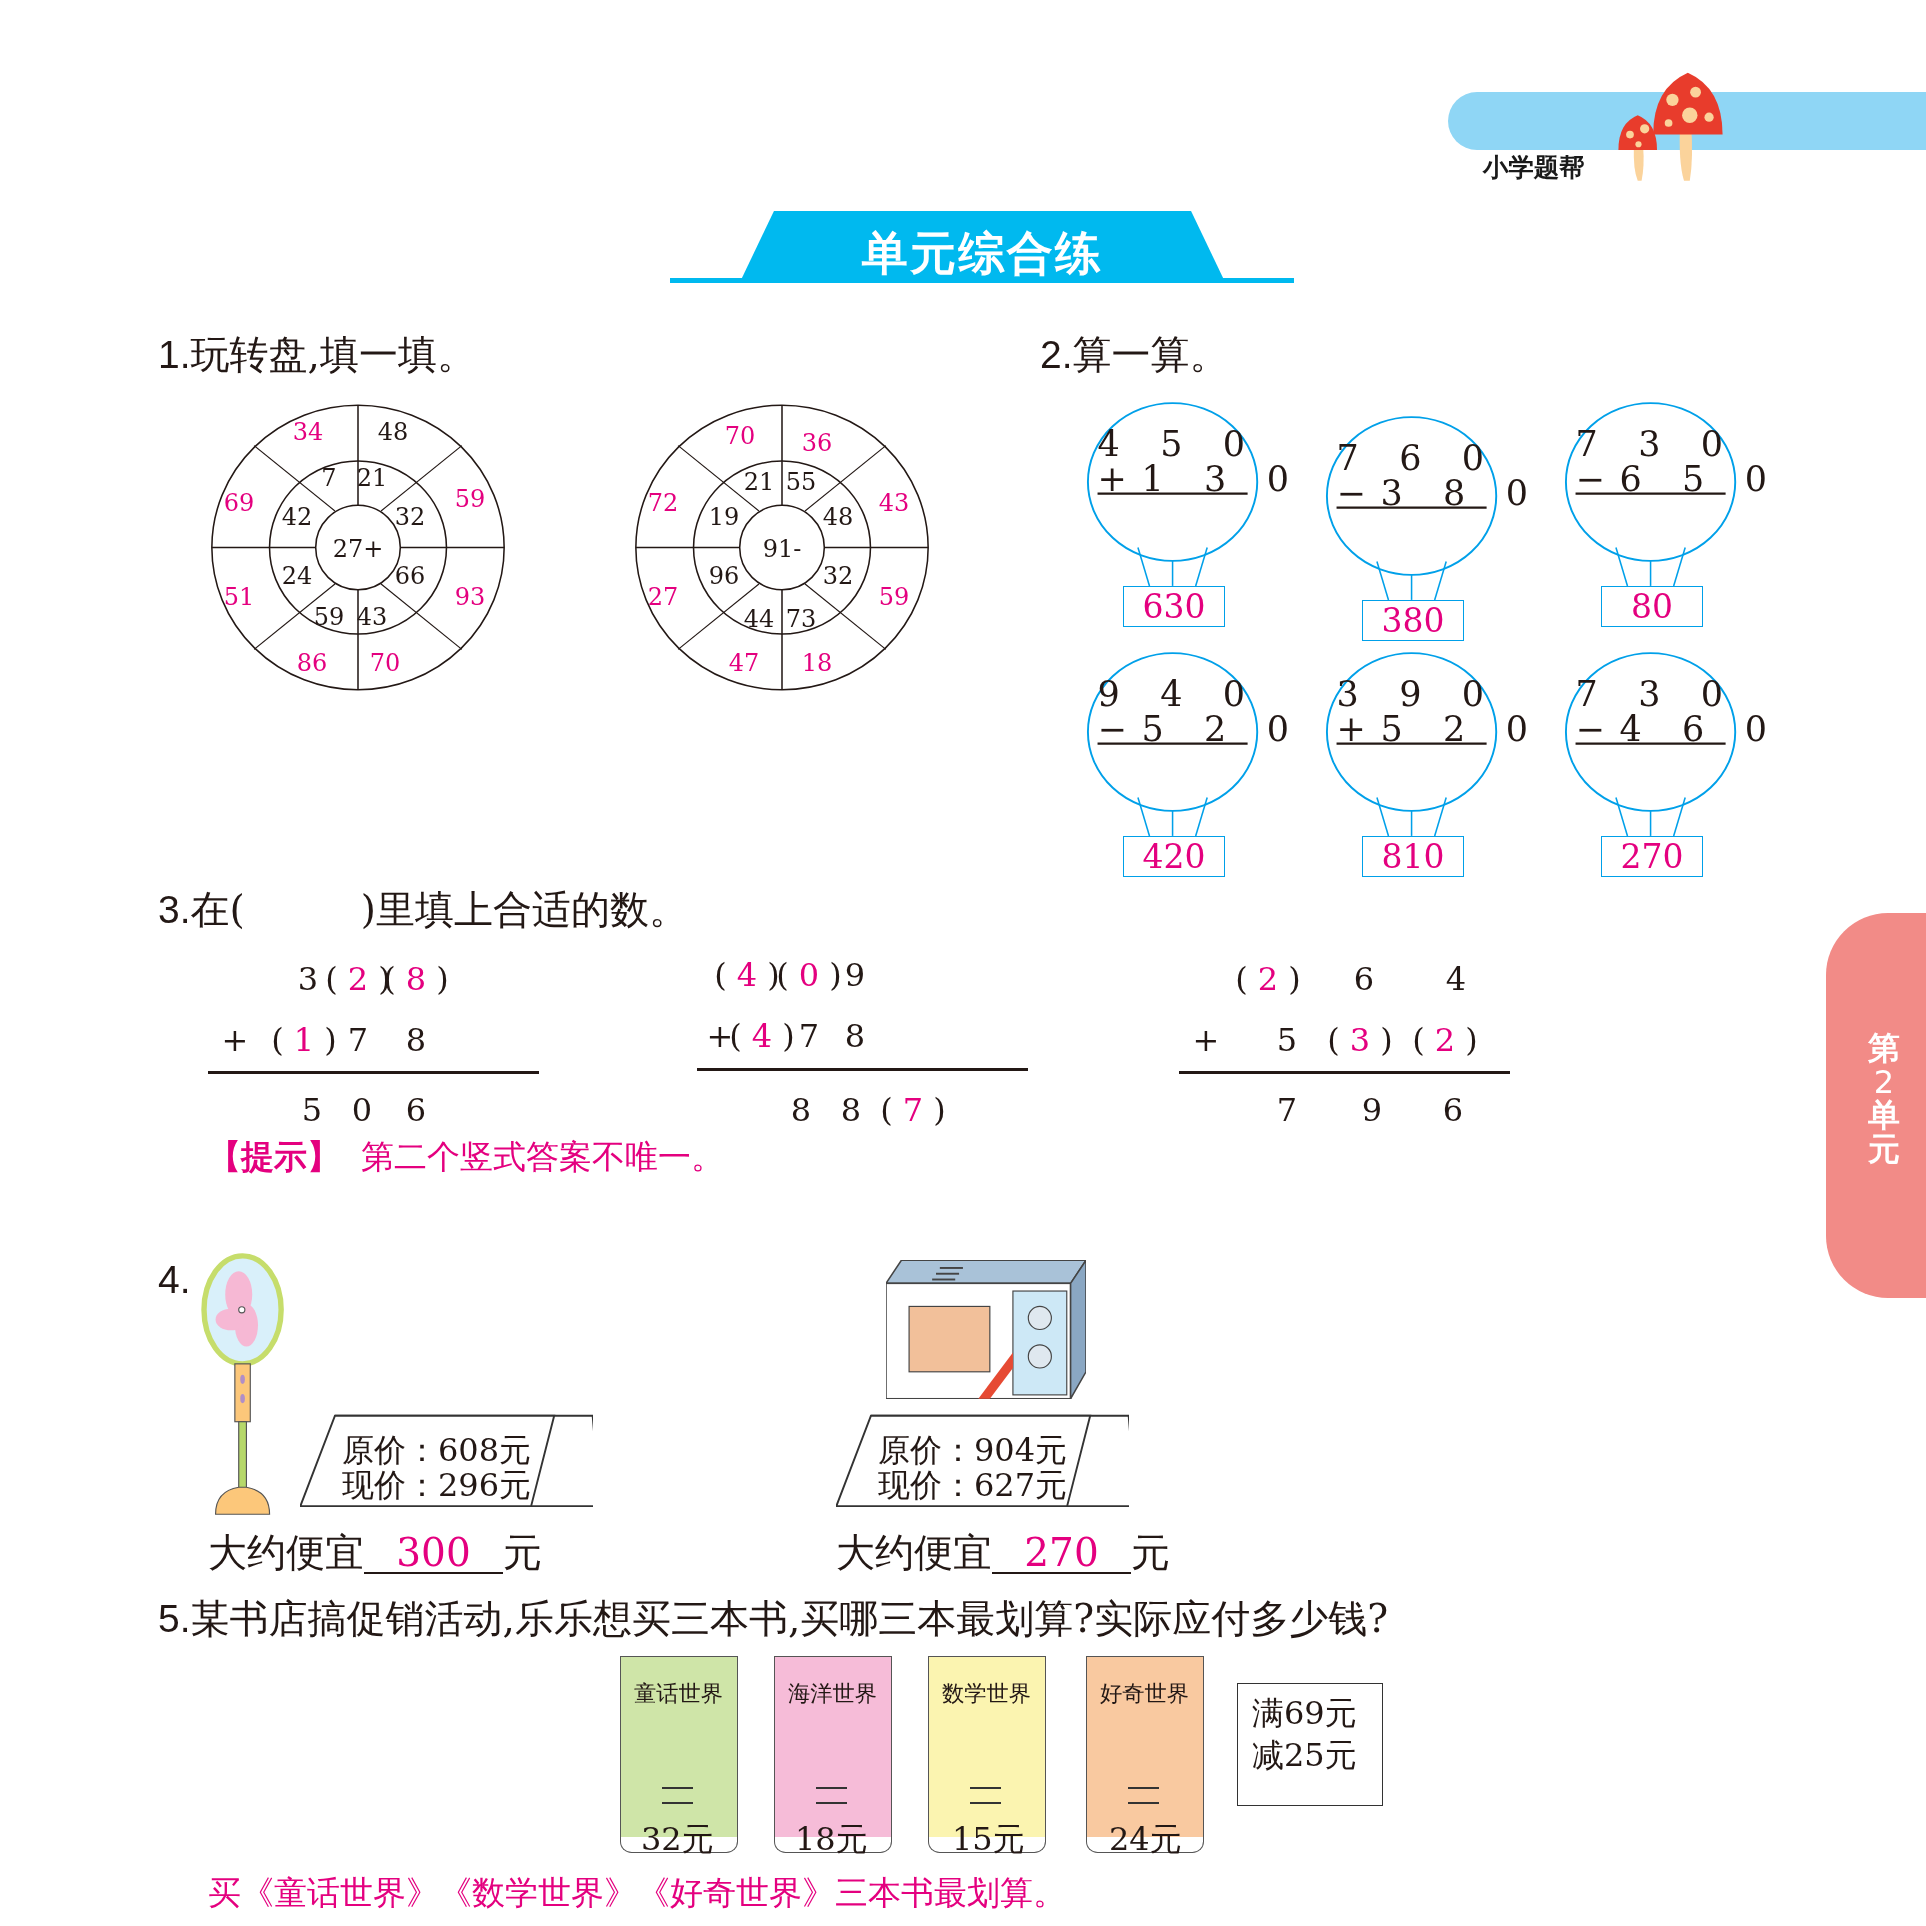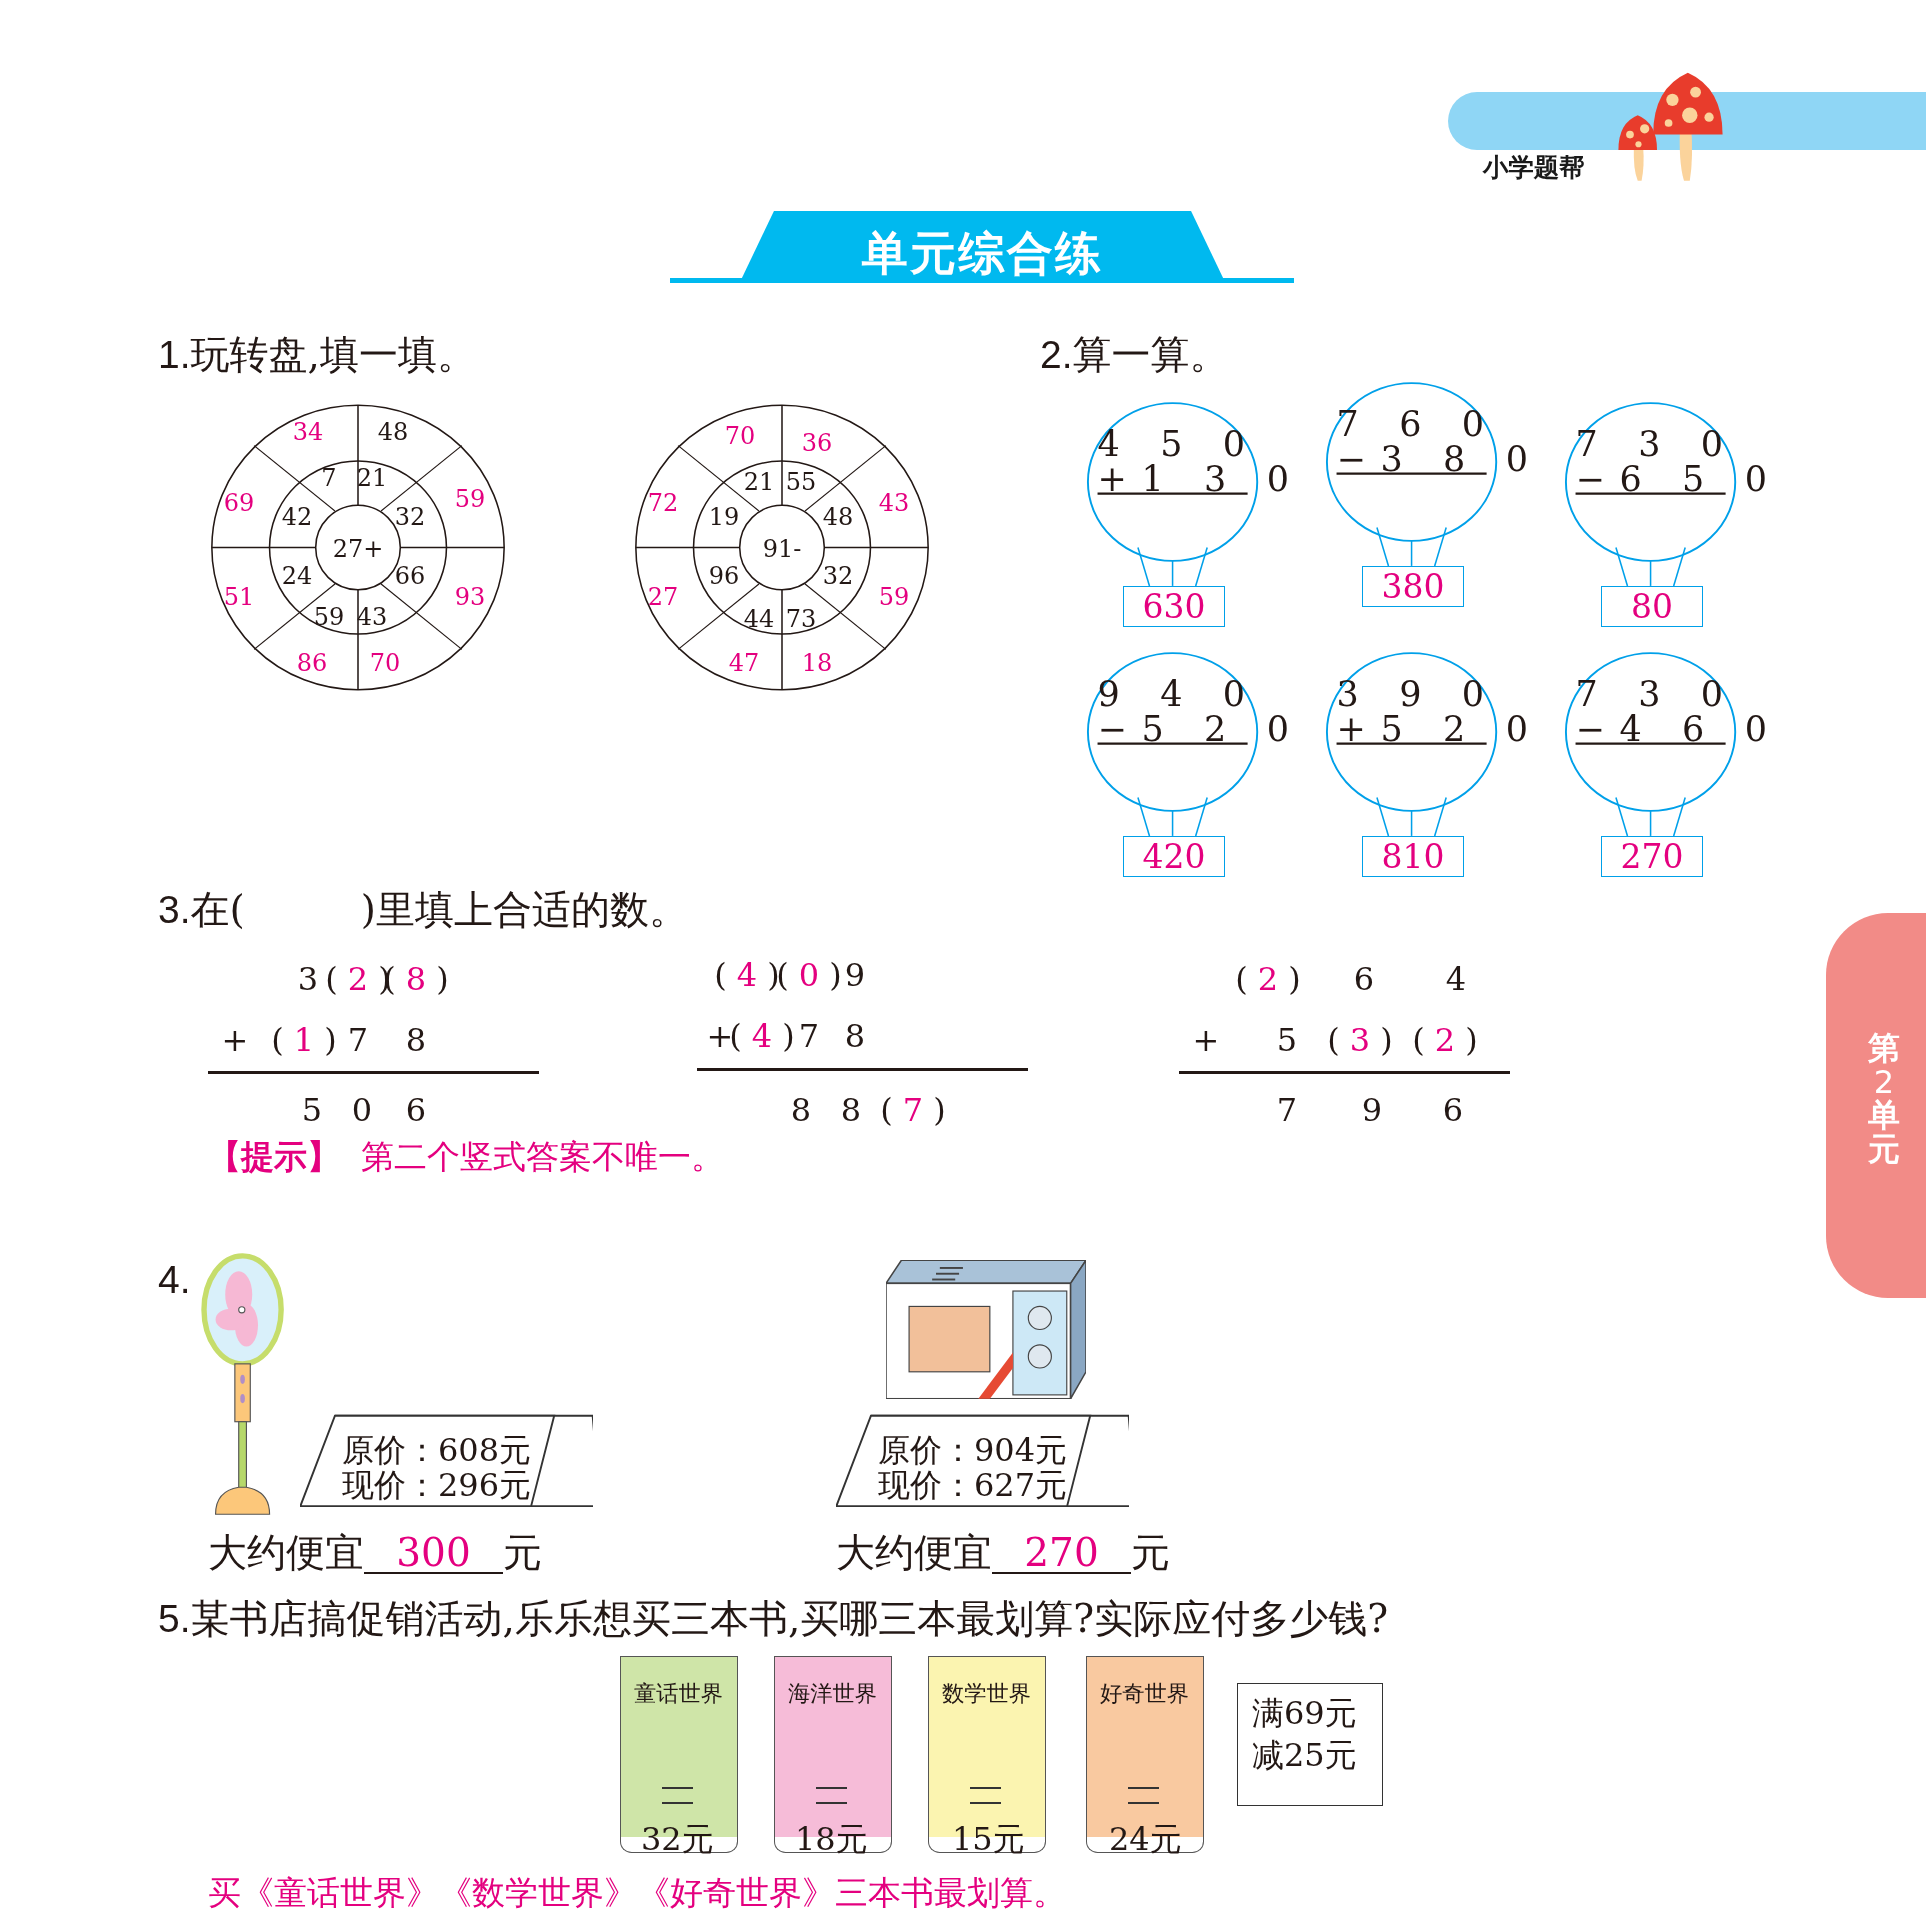--- a/index.html
+++ b/index.html
@@ -155,21 +155,21 @@
     <ellipse cx="225" cy="210" rx="220" ry="205" fill="none" stroke="#00a0e9" stroke-width="5"></ellipse>
     <line x1="30" y1="240" x2="420" y2="240" stroke="#231815" stroke-width="6"></line>
     <line x1="135" y1="380" x2="165" y2="480" stroke="#00a0e9" stroke-width="4"></line>
     <line x1="225" y1="415" x2="225" y2="480" stroke="#00a0e9" stroke-width="4"></line>
     <line x1="315" y1="380" x2="285" y2="480" stroke="#00a0e9" stroke-width="4"></line>
   </svg>
   <div class="row" style="top:23px">4 5 0</div>
   <div class="row" style="top:58px"><span style="float:left">+</span><span>1 3 0</span></div>
   <div class="ansbox">630</div>
 </div>
-<div class="balloon" style="left:1325px;top:381px">
+<div class="balloon" style="left:1325px;top:415px">
   <svg width="177" height="239" style="position:absolute;left:0;top:0" viewBox="0 0 460 620">
     <ellipse cx="225" cy="210" rx="220" ry="205" fill="none" stroke="#00a0e9" stroke-width="5"></ellipse>
     <line x1="30" y1="240" x2="420" y2="240" stroke="#231815" stroke-width="6"></line>
     <line x1="135" y1="380" x2="165" y2="480" stroke="#00a0e9" stroke-width="4"></line>
     <line x1="225" y1="415" x2="225" y2="480" stroke="#00a0e9" stroke-width="4"></line>
     <line x1="315" y1="380" x2="285" y2="480" stroke="#00a0e9" stroke-width="4"></line>
   </svg>
   <div class="row" style="top:23px">7 6 0</div>
   <div class="row" style="top:58px"><span style="float:left">−</span><span>3 8 0</span></div>
   <div class="ansbox">380</div>

